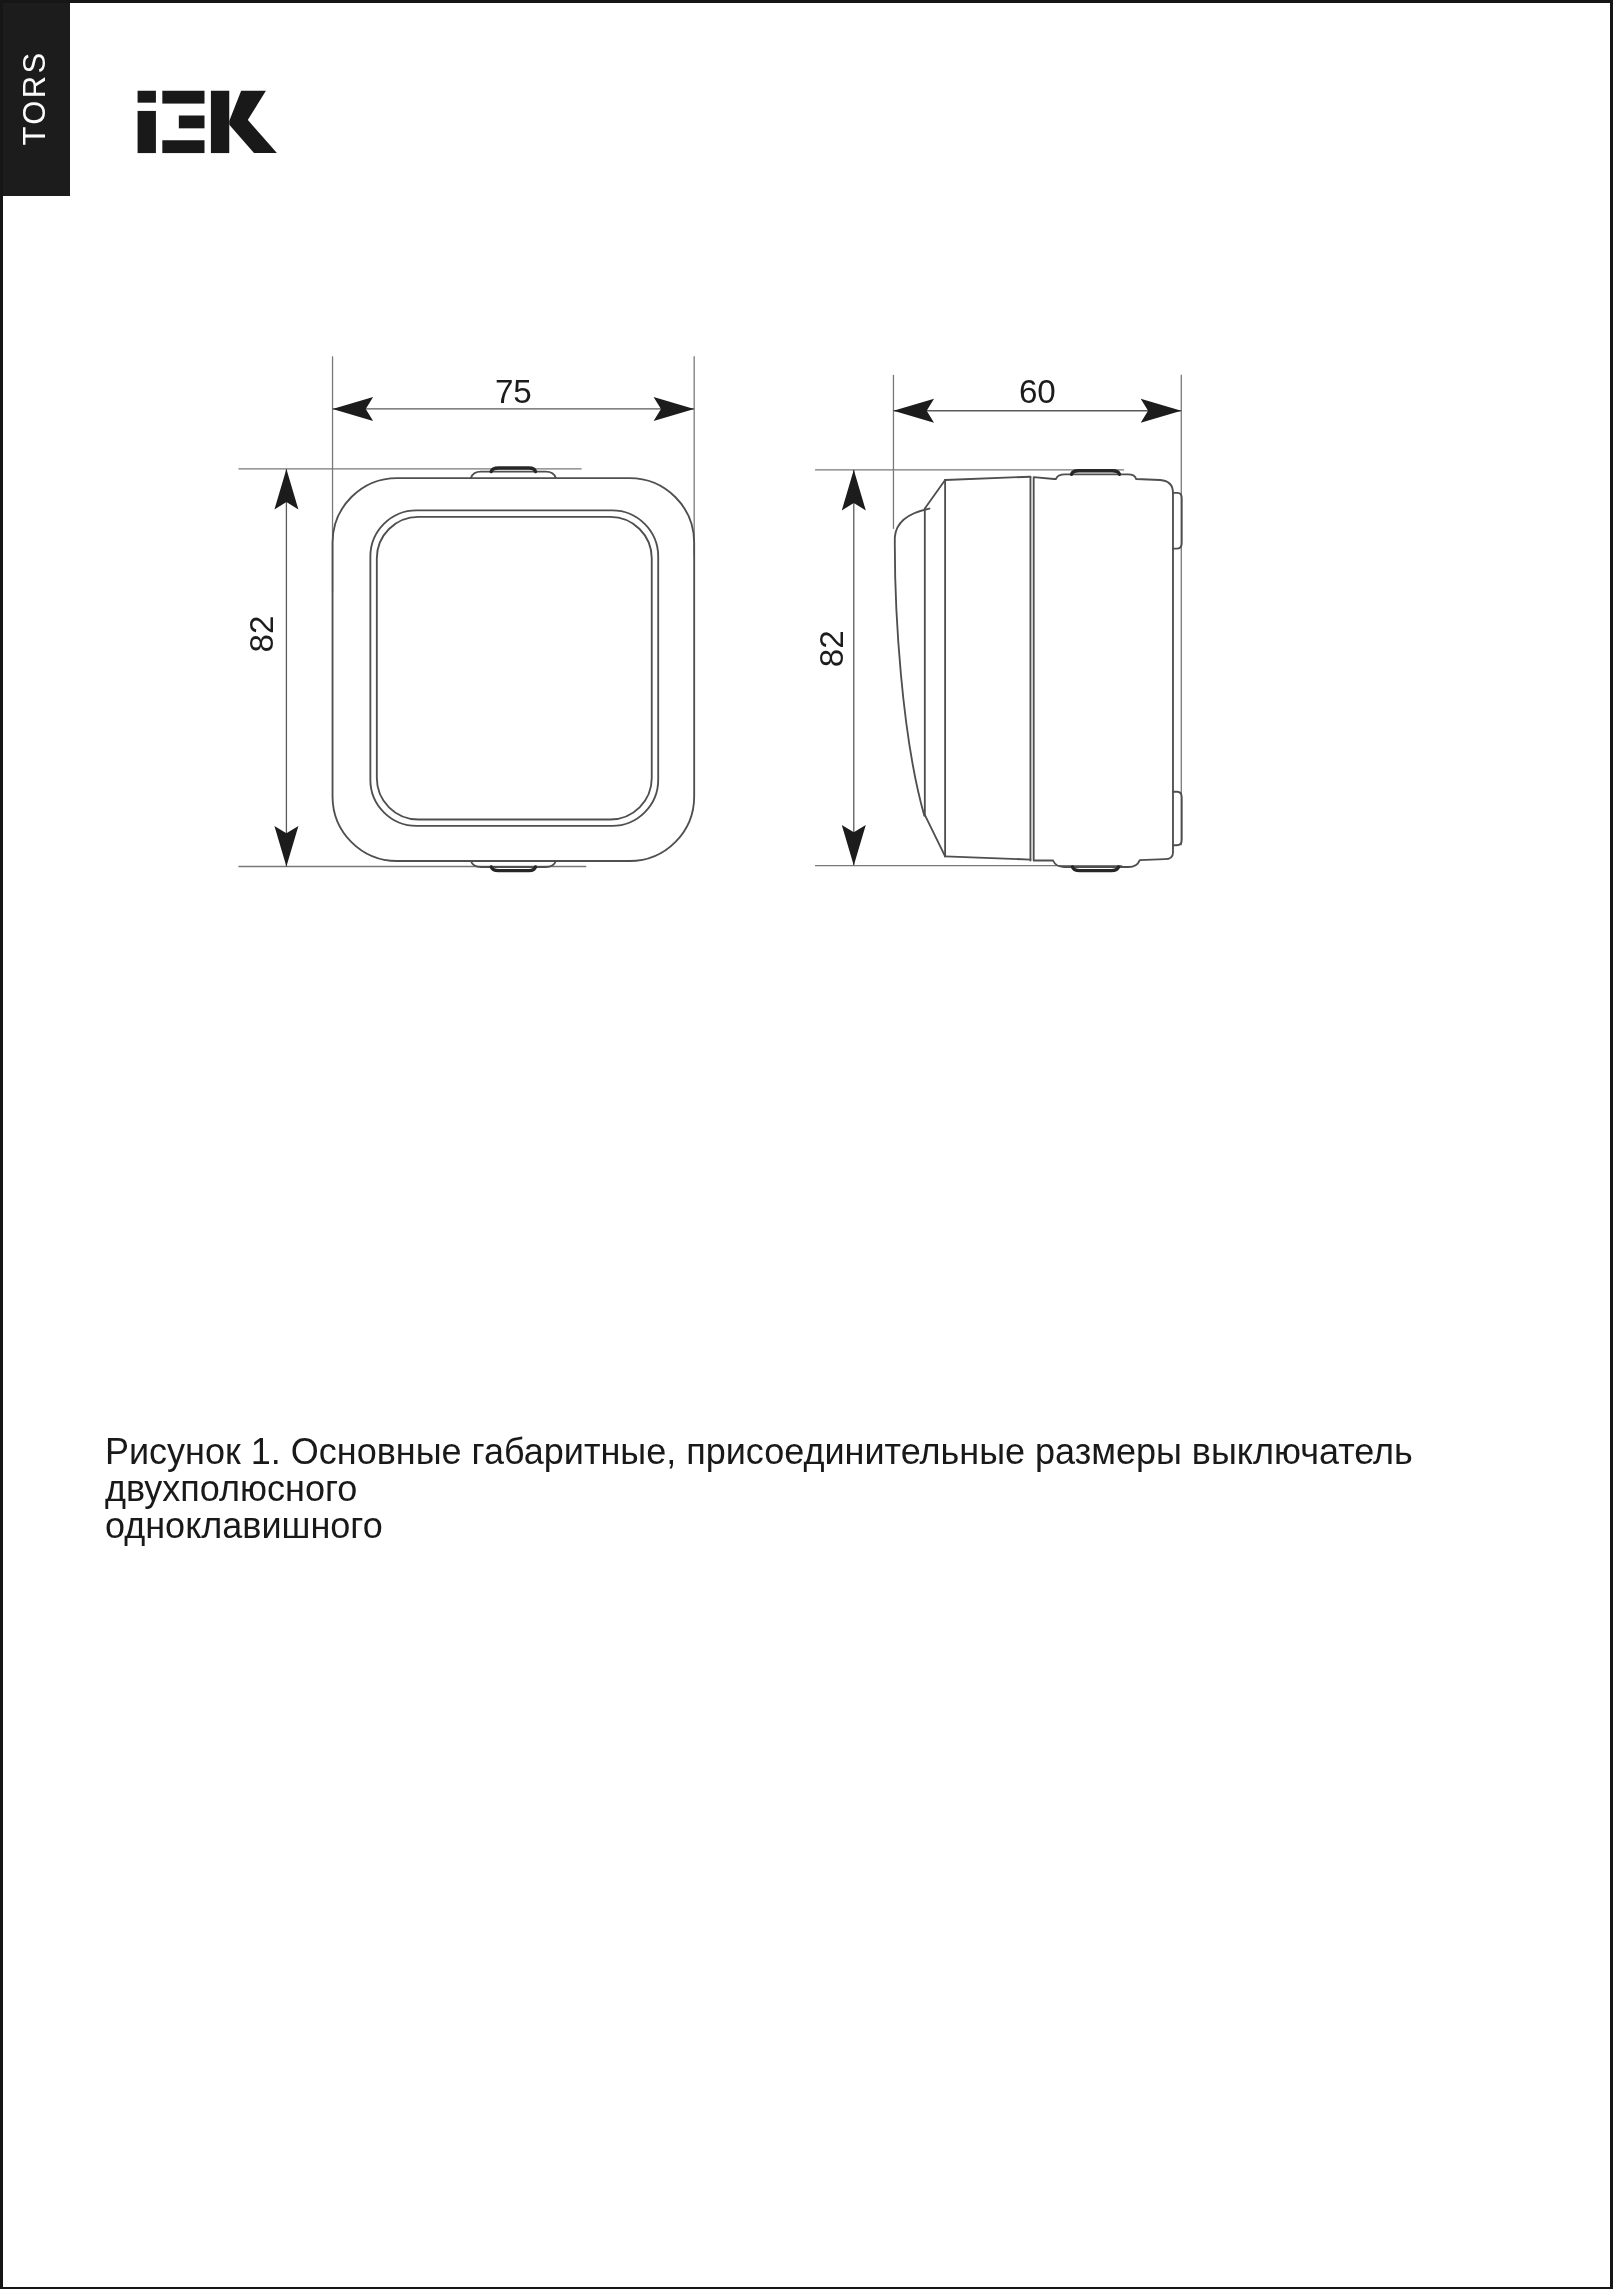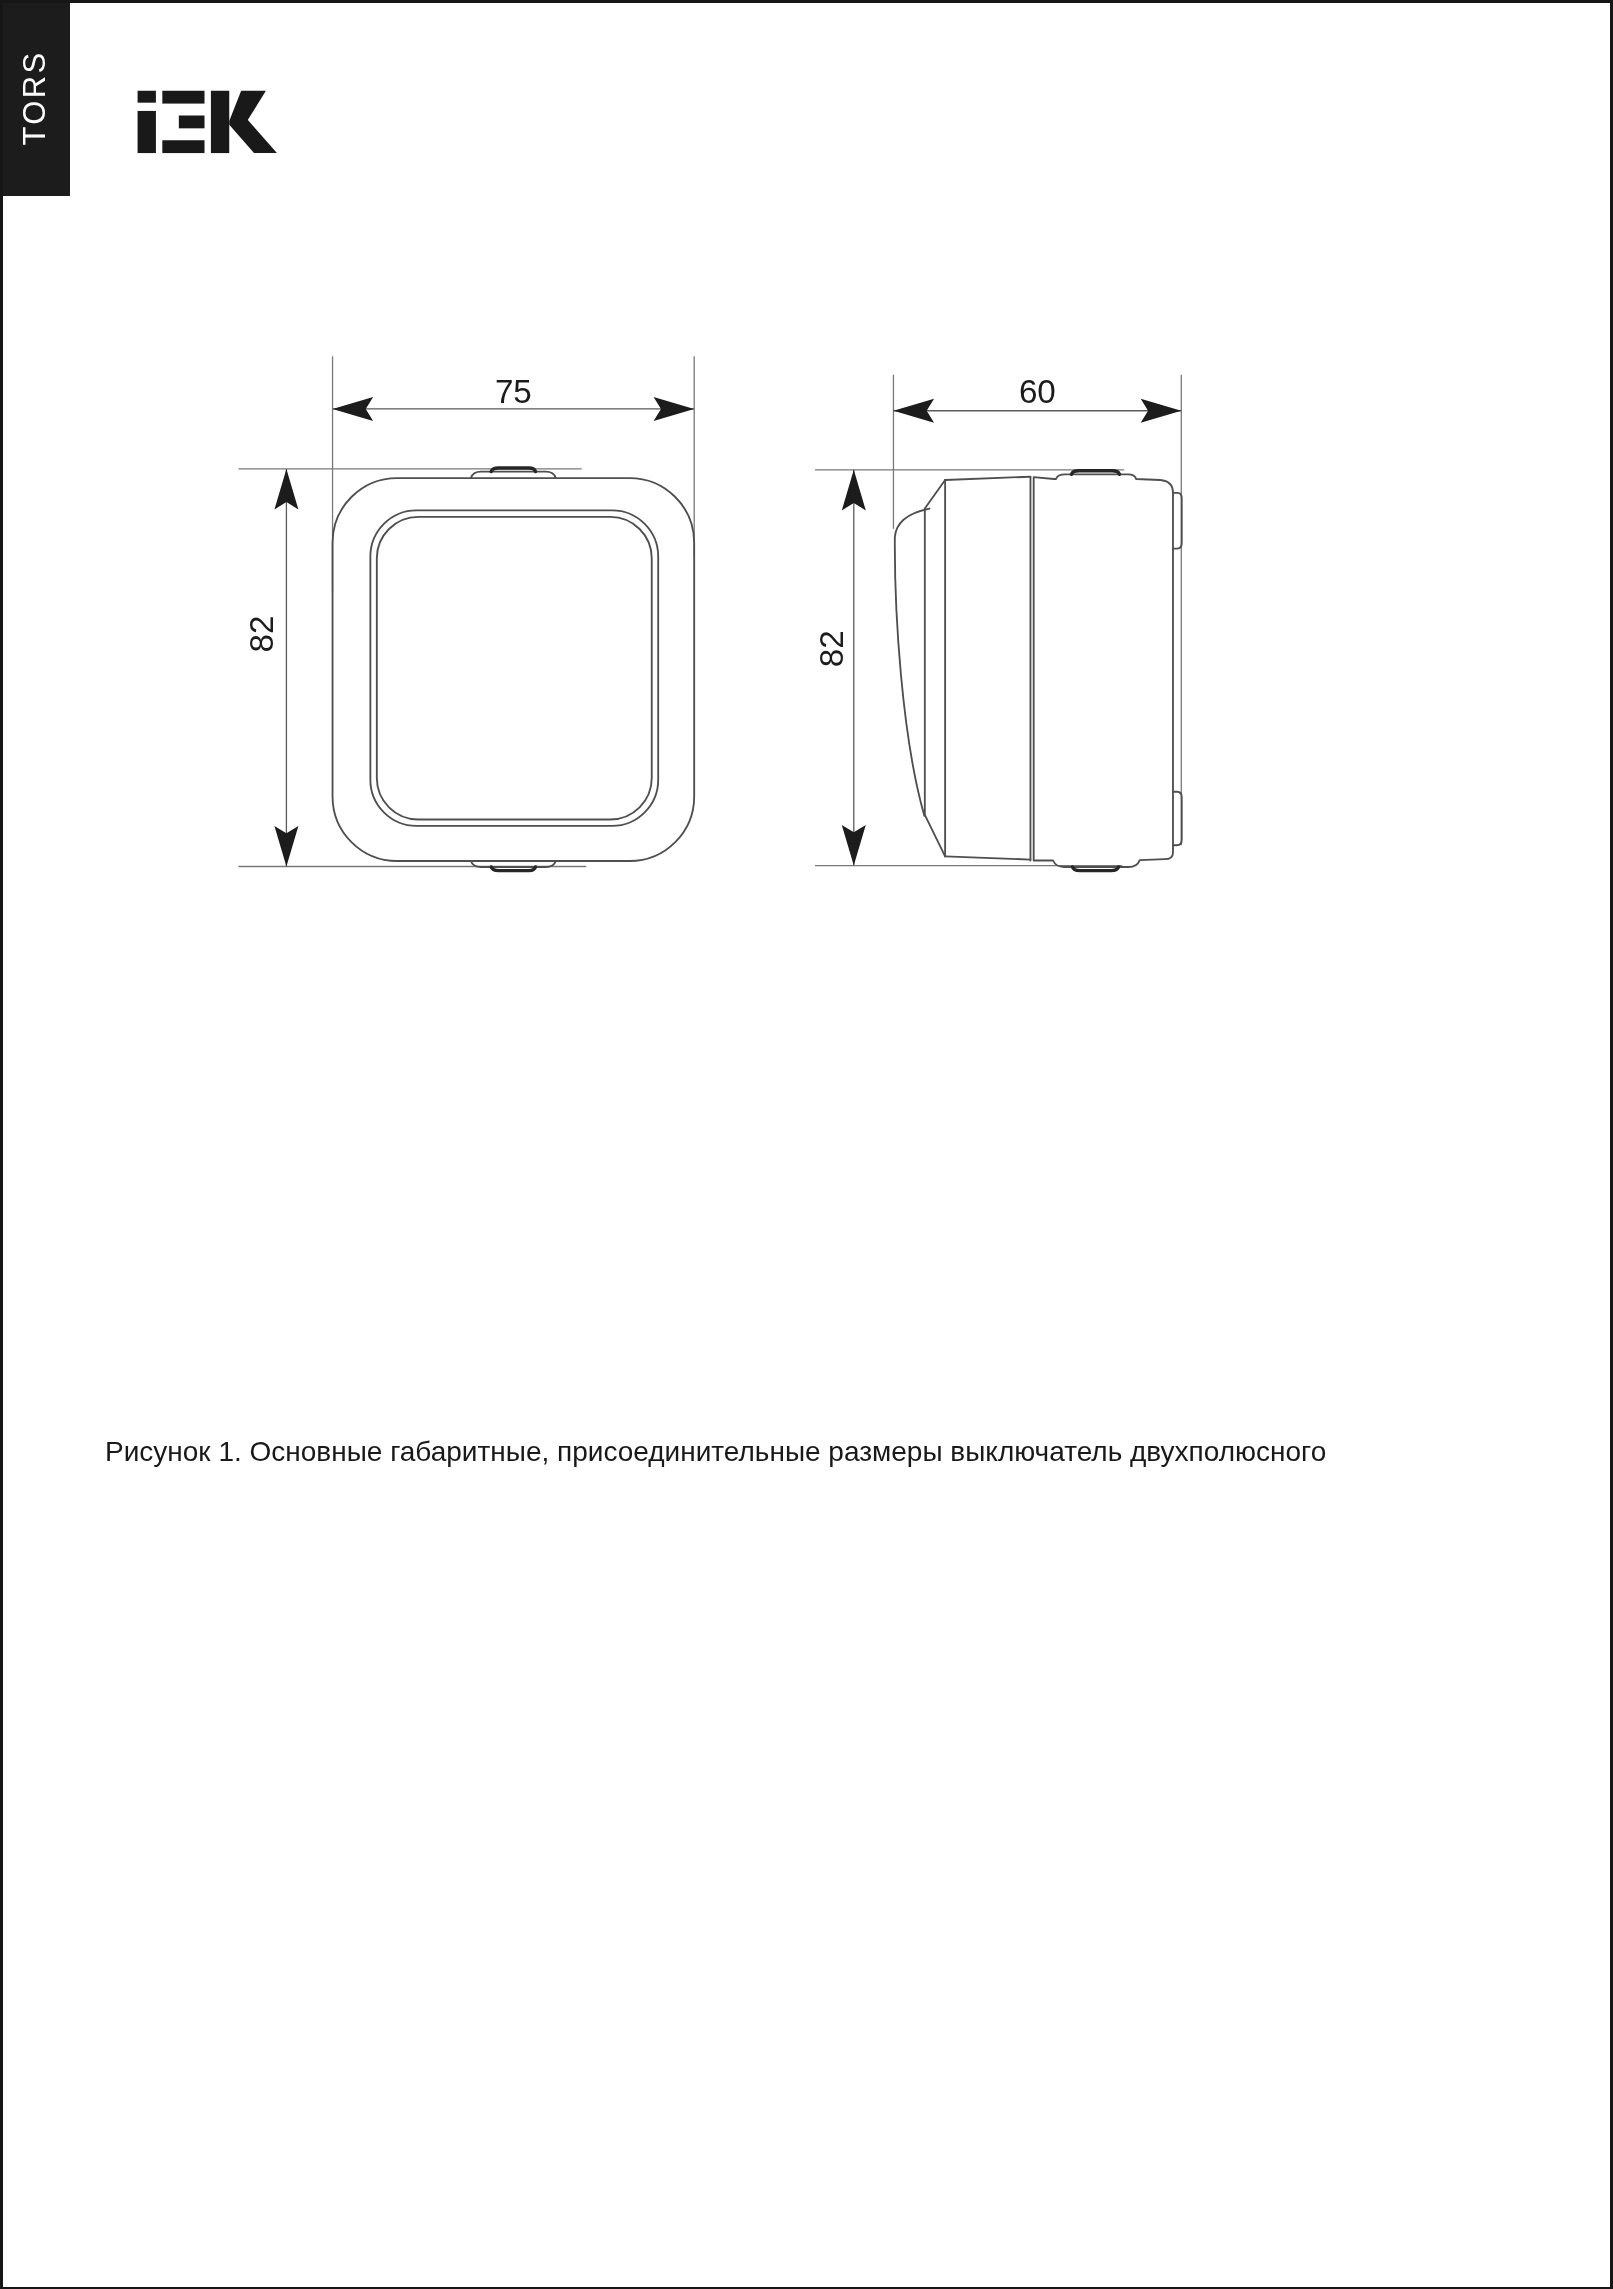--- a/index.html
+++ b/index.html
@@ -23,21 +23,21 @@
     color:#fbfbfb;
     font-size:31px;
     letter-spacing:2.3px;
     font-weight:400;
     white-space:nowrap;
   }
   #logo{position:absolute;left:134px;top:85px;width:146px;height:66px;}
   #drawing{position:absolute;left:0;top:0;}
   #caption{
     position:absolute;left:102px;top:1430px;width:1366px;
-    font-size:28px;line-height:37px;color:#191919;
+    font-size:36px;line-height:37px;color:#191919;
   }
   .outline{stroke:#4f4f4f;stroke-width:2;fill:none;stroke-linecap:round;stroke-linejoin:round;}
   .thin{stroke:#787878;stroke-width:1.4;fill:none;}
   .dimline{stroke:#5a5a5a;stroke-width:1.4;fill:none;}
   .darkband{stroke:#262626;stroke-width:3.6;fill:none;stroke-linecap:round;}
   .arrow{fill:#1c1c1c;stroke:none;}
   .dimtext{font-family:"Liberation Sans",sans-serif;font-size:36px;fill:#1c1c1c;}
 </style>
 </head>
 <body>
@@ -131,16 +131,17 @@
 
       <path class="outline" d="M1004,548 C987,551.5 968,559 966.5,579 C966,660 974,795 998.5,881"></path>
 
       <path class="outline" d="M1268,531 L1273,531 Q1277.5,531 1277.5,537 L1277.5,585 Q1277.5,591.5 1272,591.5 L1268,591.5"></path>
       <path class="outline" d="M1268,855 L1272.5,855 Q1277.5,855 1277.5,861 L1277.5,907 Q1277.5,913 1272,913 L1268,913"></path>
     </g>
   </svg>
 
   <div id="caption">
     <div>Рисунок 1. Основные габаритные, присоединительные размеры выключатель двухполюсного</div>
+    <div>одноклавишного</div>
   </div>
 
 </div>
 
 
 </body></html>

